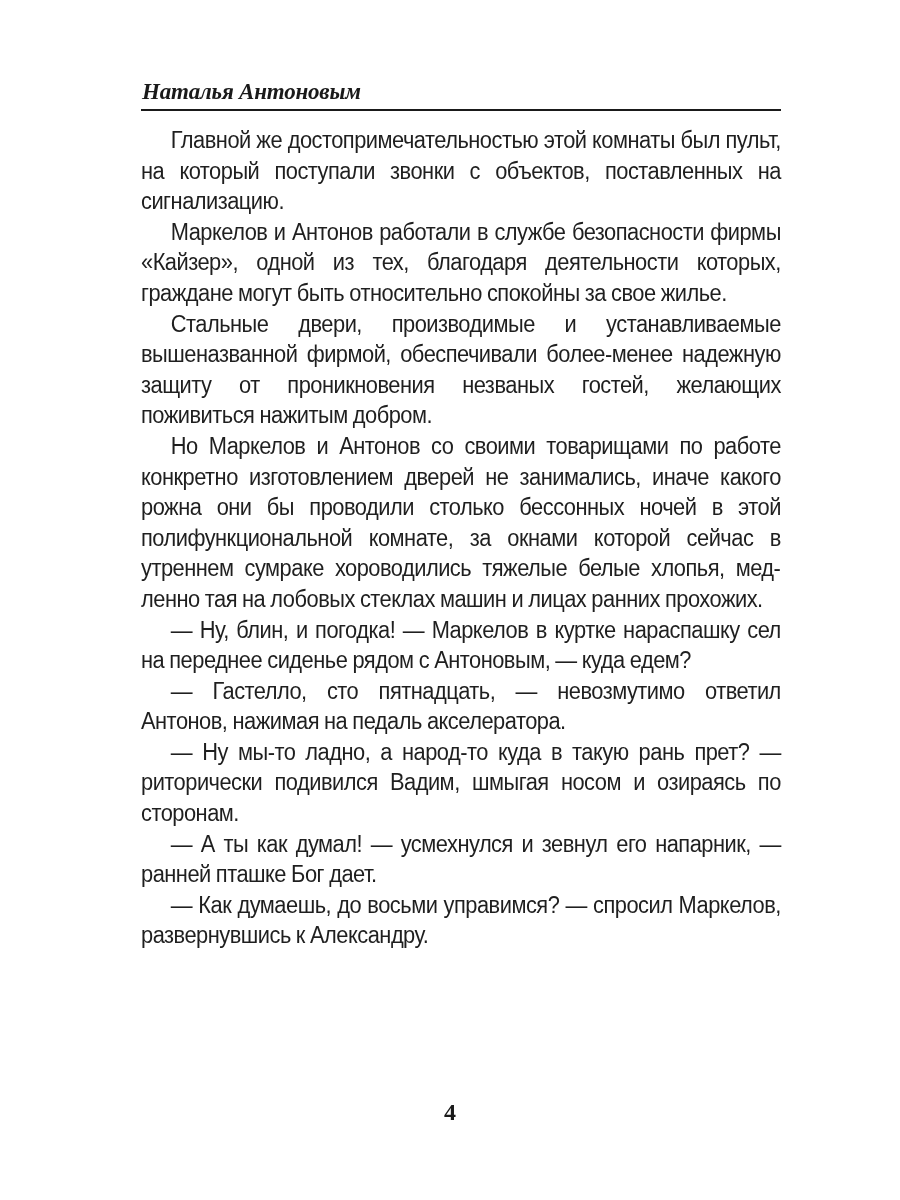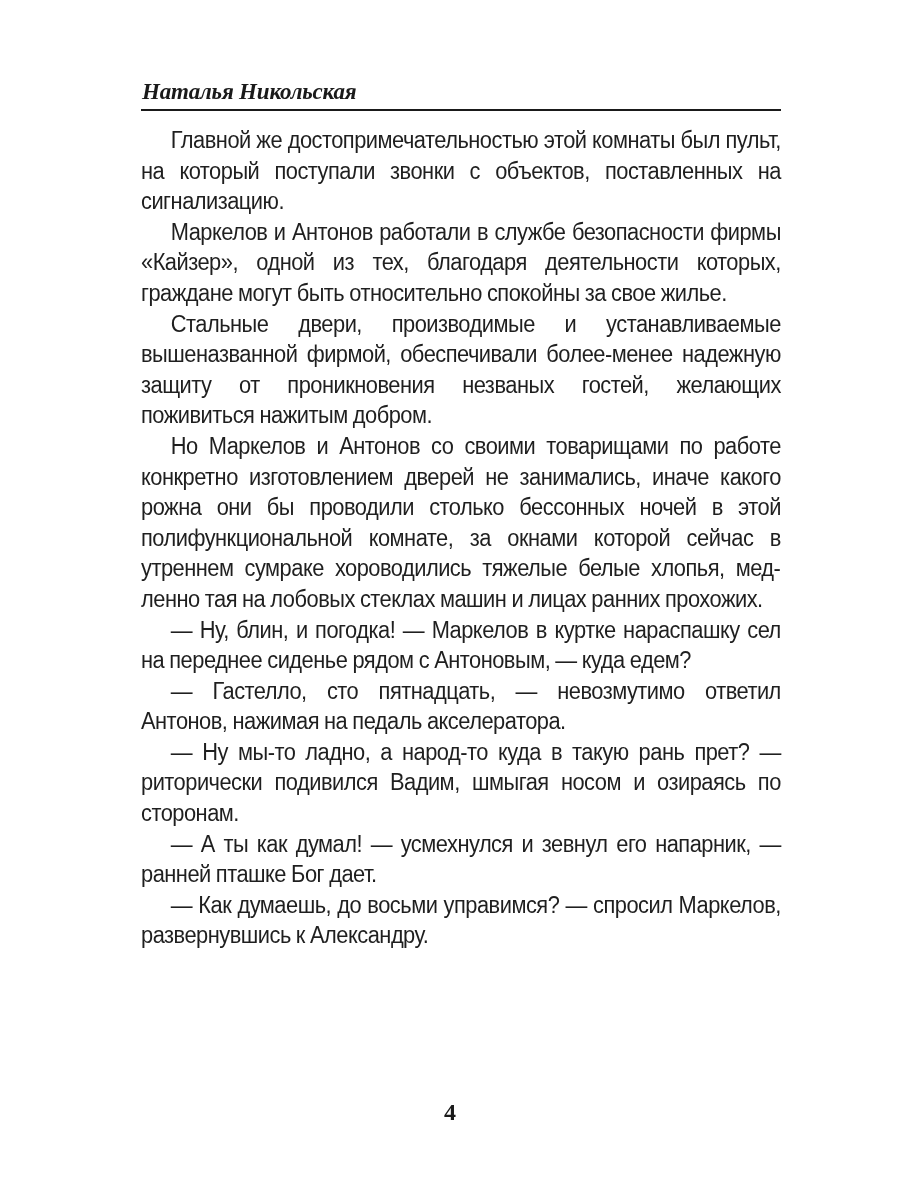--- a/index.html
+++ b/index.html
@@ -65,21 +65,21 @@
       font-weight: bold;
       font-size: 24px;
       line-height: 28px;
       color: #1a1a1a;
     }
   </style>
 </head>
 <body>
 
 <div class="page">
-  <div class="running-header">Наталья Никольская</div>
+  <div class="running-header">Наталья Антоновым</div>
   <div class="header-rule"></div>
 
   <div class="body-text">
     <p class="para">Главной же достопримечательностью этой комнаты был пульт, на который поступали звонки с объектов, по­ставленных на сигнализацию.</p>
     <p class="para">Маркелов и Антонов работали в службе безопасно­сти фирмы «Кайзер», одной из тех, благодаря деятель­ности которых, граждане могут быть относительно спо­койны за свое жилье.</p>
     <p class="para">Стальные двери, производимые и устанавливаемые вышеназванной фирмой, обеспечивали более-менее надежную защиту от проникновения незваных гостей, желающих поживиться нажитым добром.</p>
     <p class="para">Но Маркелов и Антонов со своими товарищами по работе конкретно изготовлением дверей не за­нимались, иначе какого рожна они бы проводили столько бессонных ночей в этой полифункциональ­ной комнате, за окнами которой сейчас в утреннем сумраке хороводились тяжелые белые хлопья, мед­ленно тая на лобовых стеклах машин и лицах ранних прохожих.</p>
     <p class="para">— Ну, блин, и погодка! — Маркелов в куртке нарас­пашку сел на переднее сиденье рядом с Антоновым, — куда едем?</p>
     <p class="para">— Гастелло, сто пятнадцать, — невозмутимо ответил Антонов, нажимая на педаль акселератора.</p>
     <p class="para">— Ну мы-то ладно, а народ-то куда в такую рань прет? — риторически подивился Вадим, шмыгая но­сом и озираясь по сторонам.</p>

